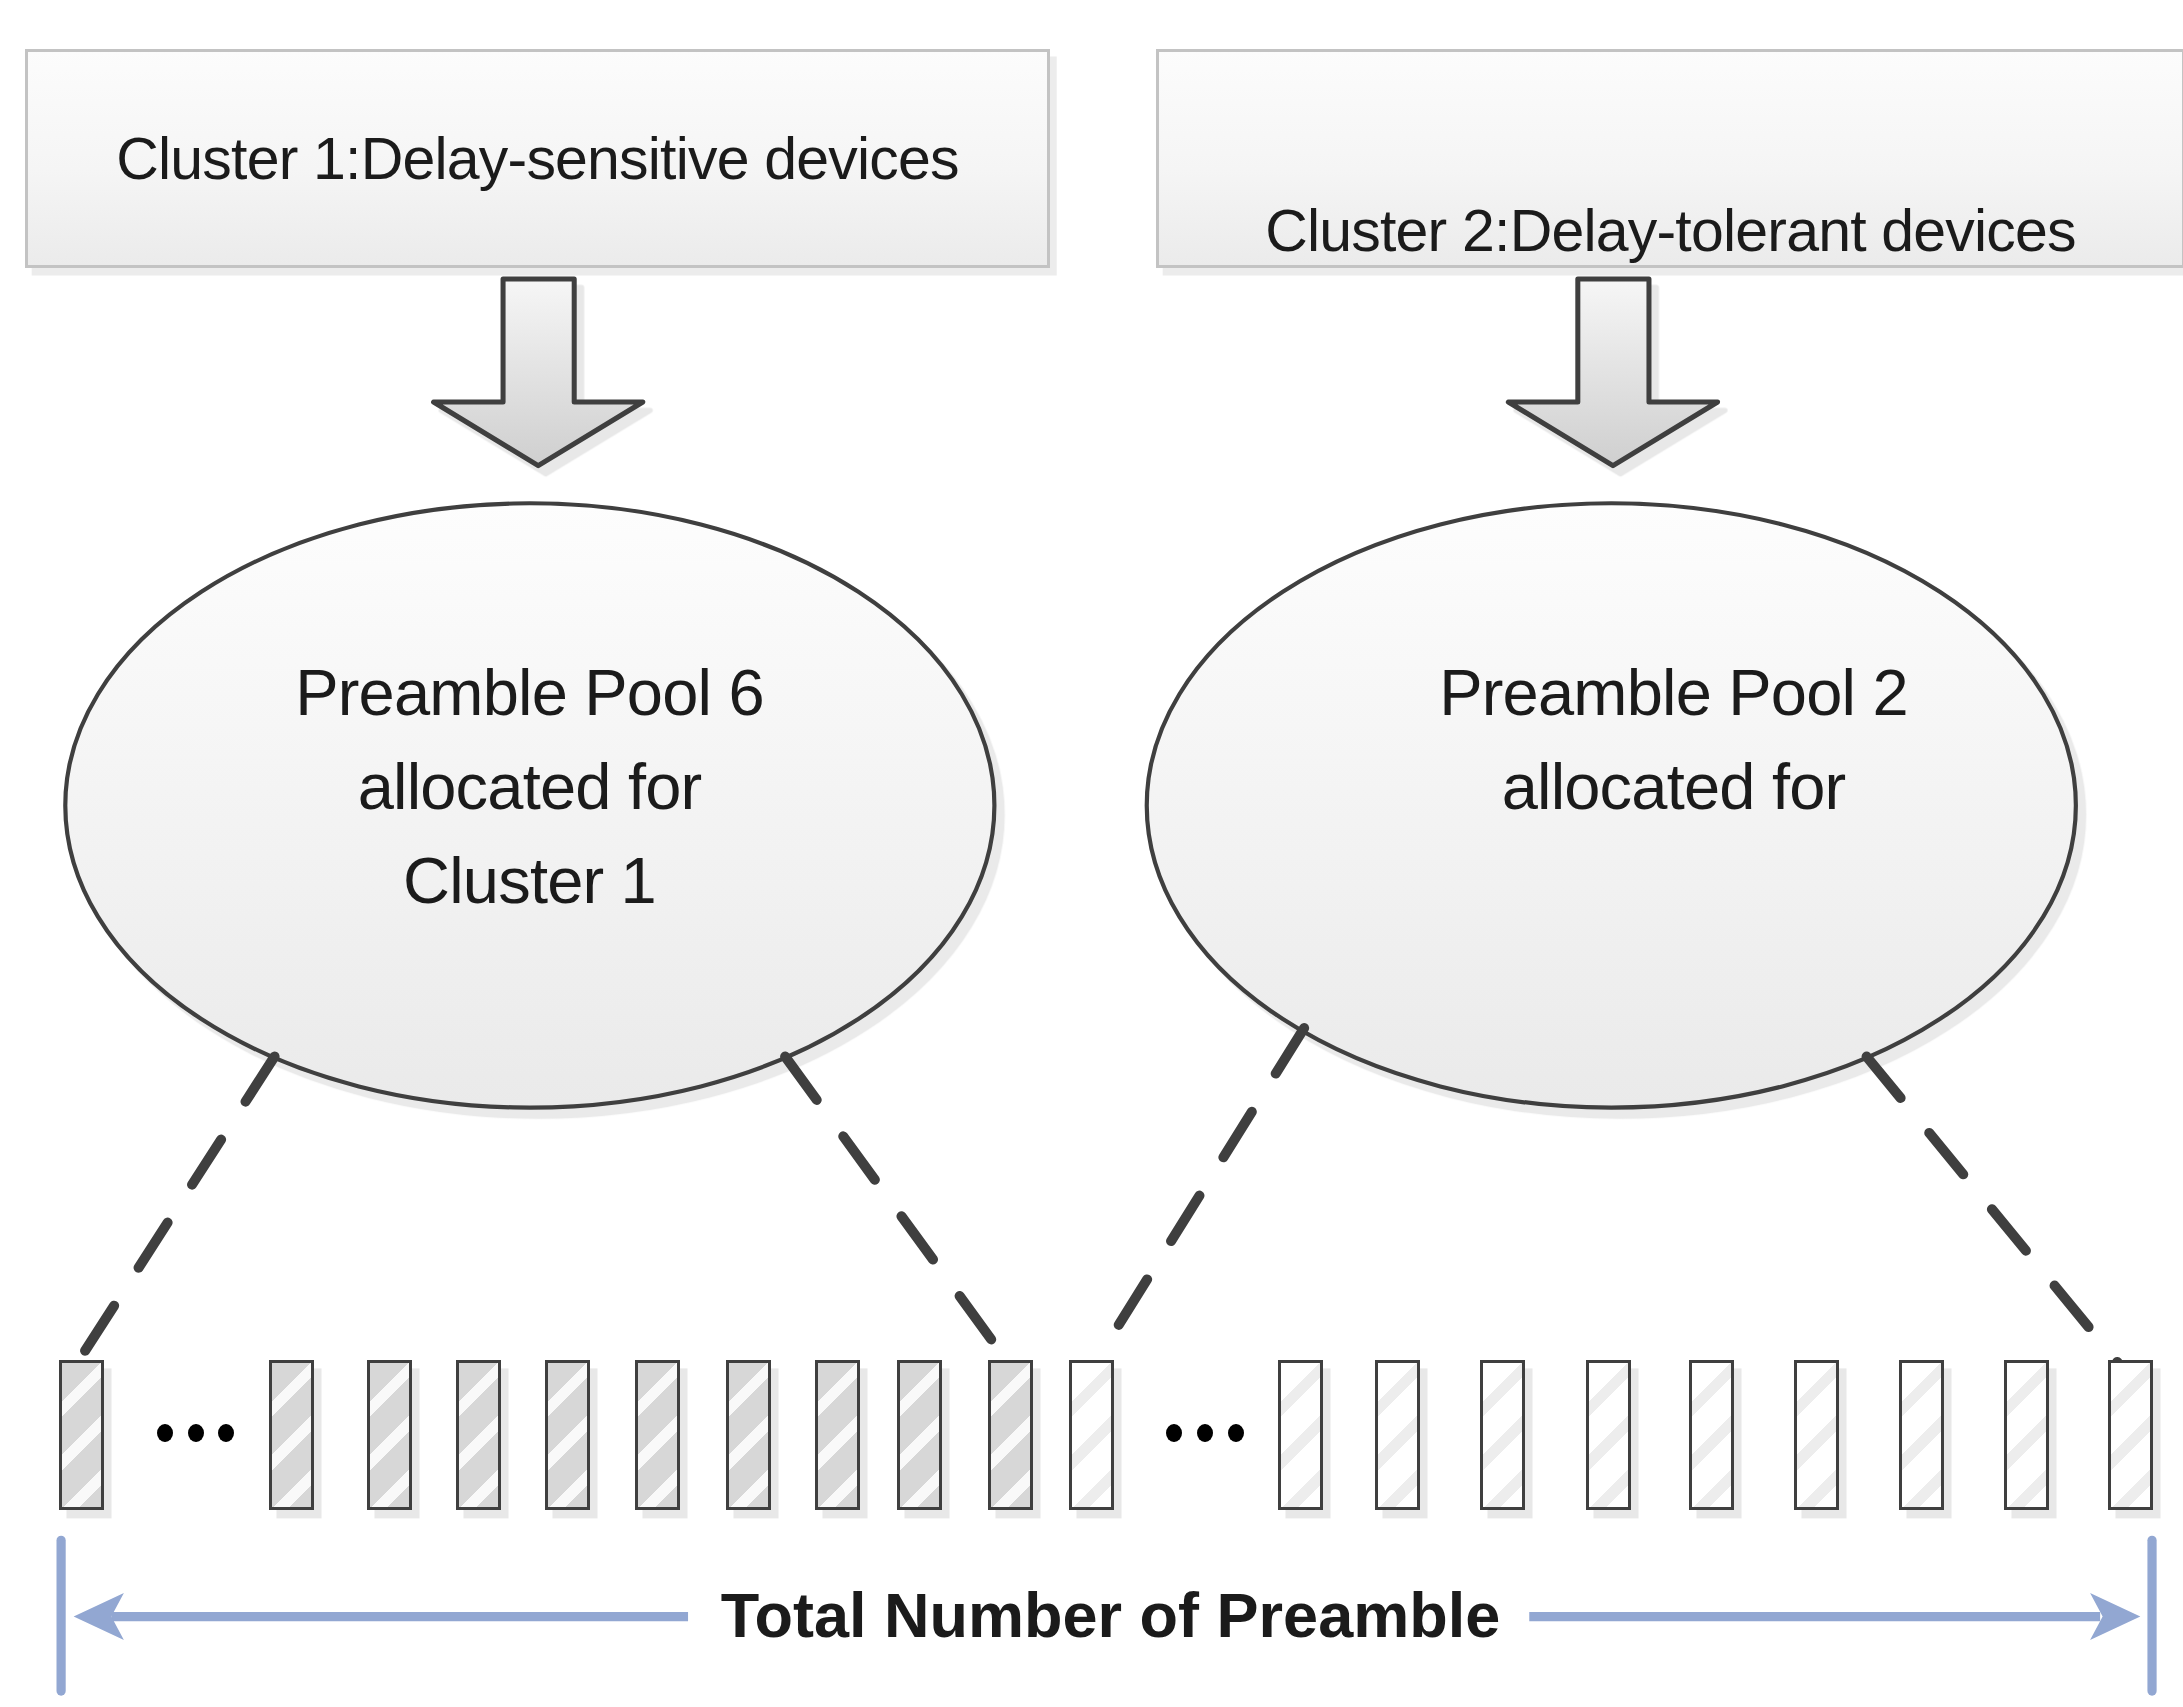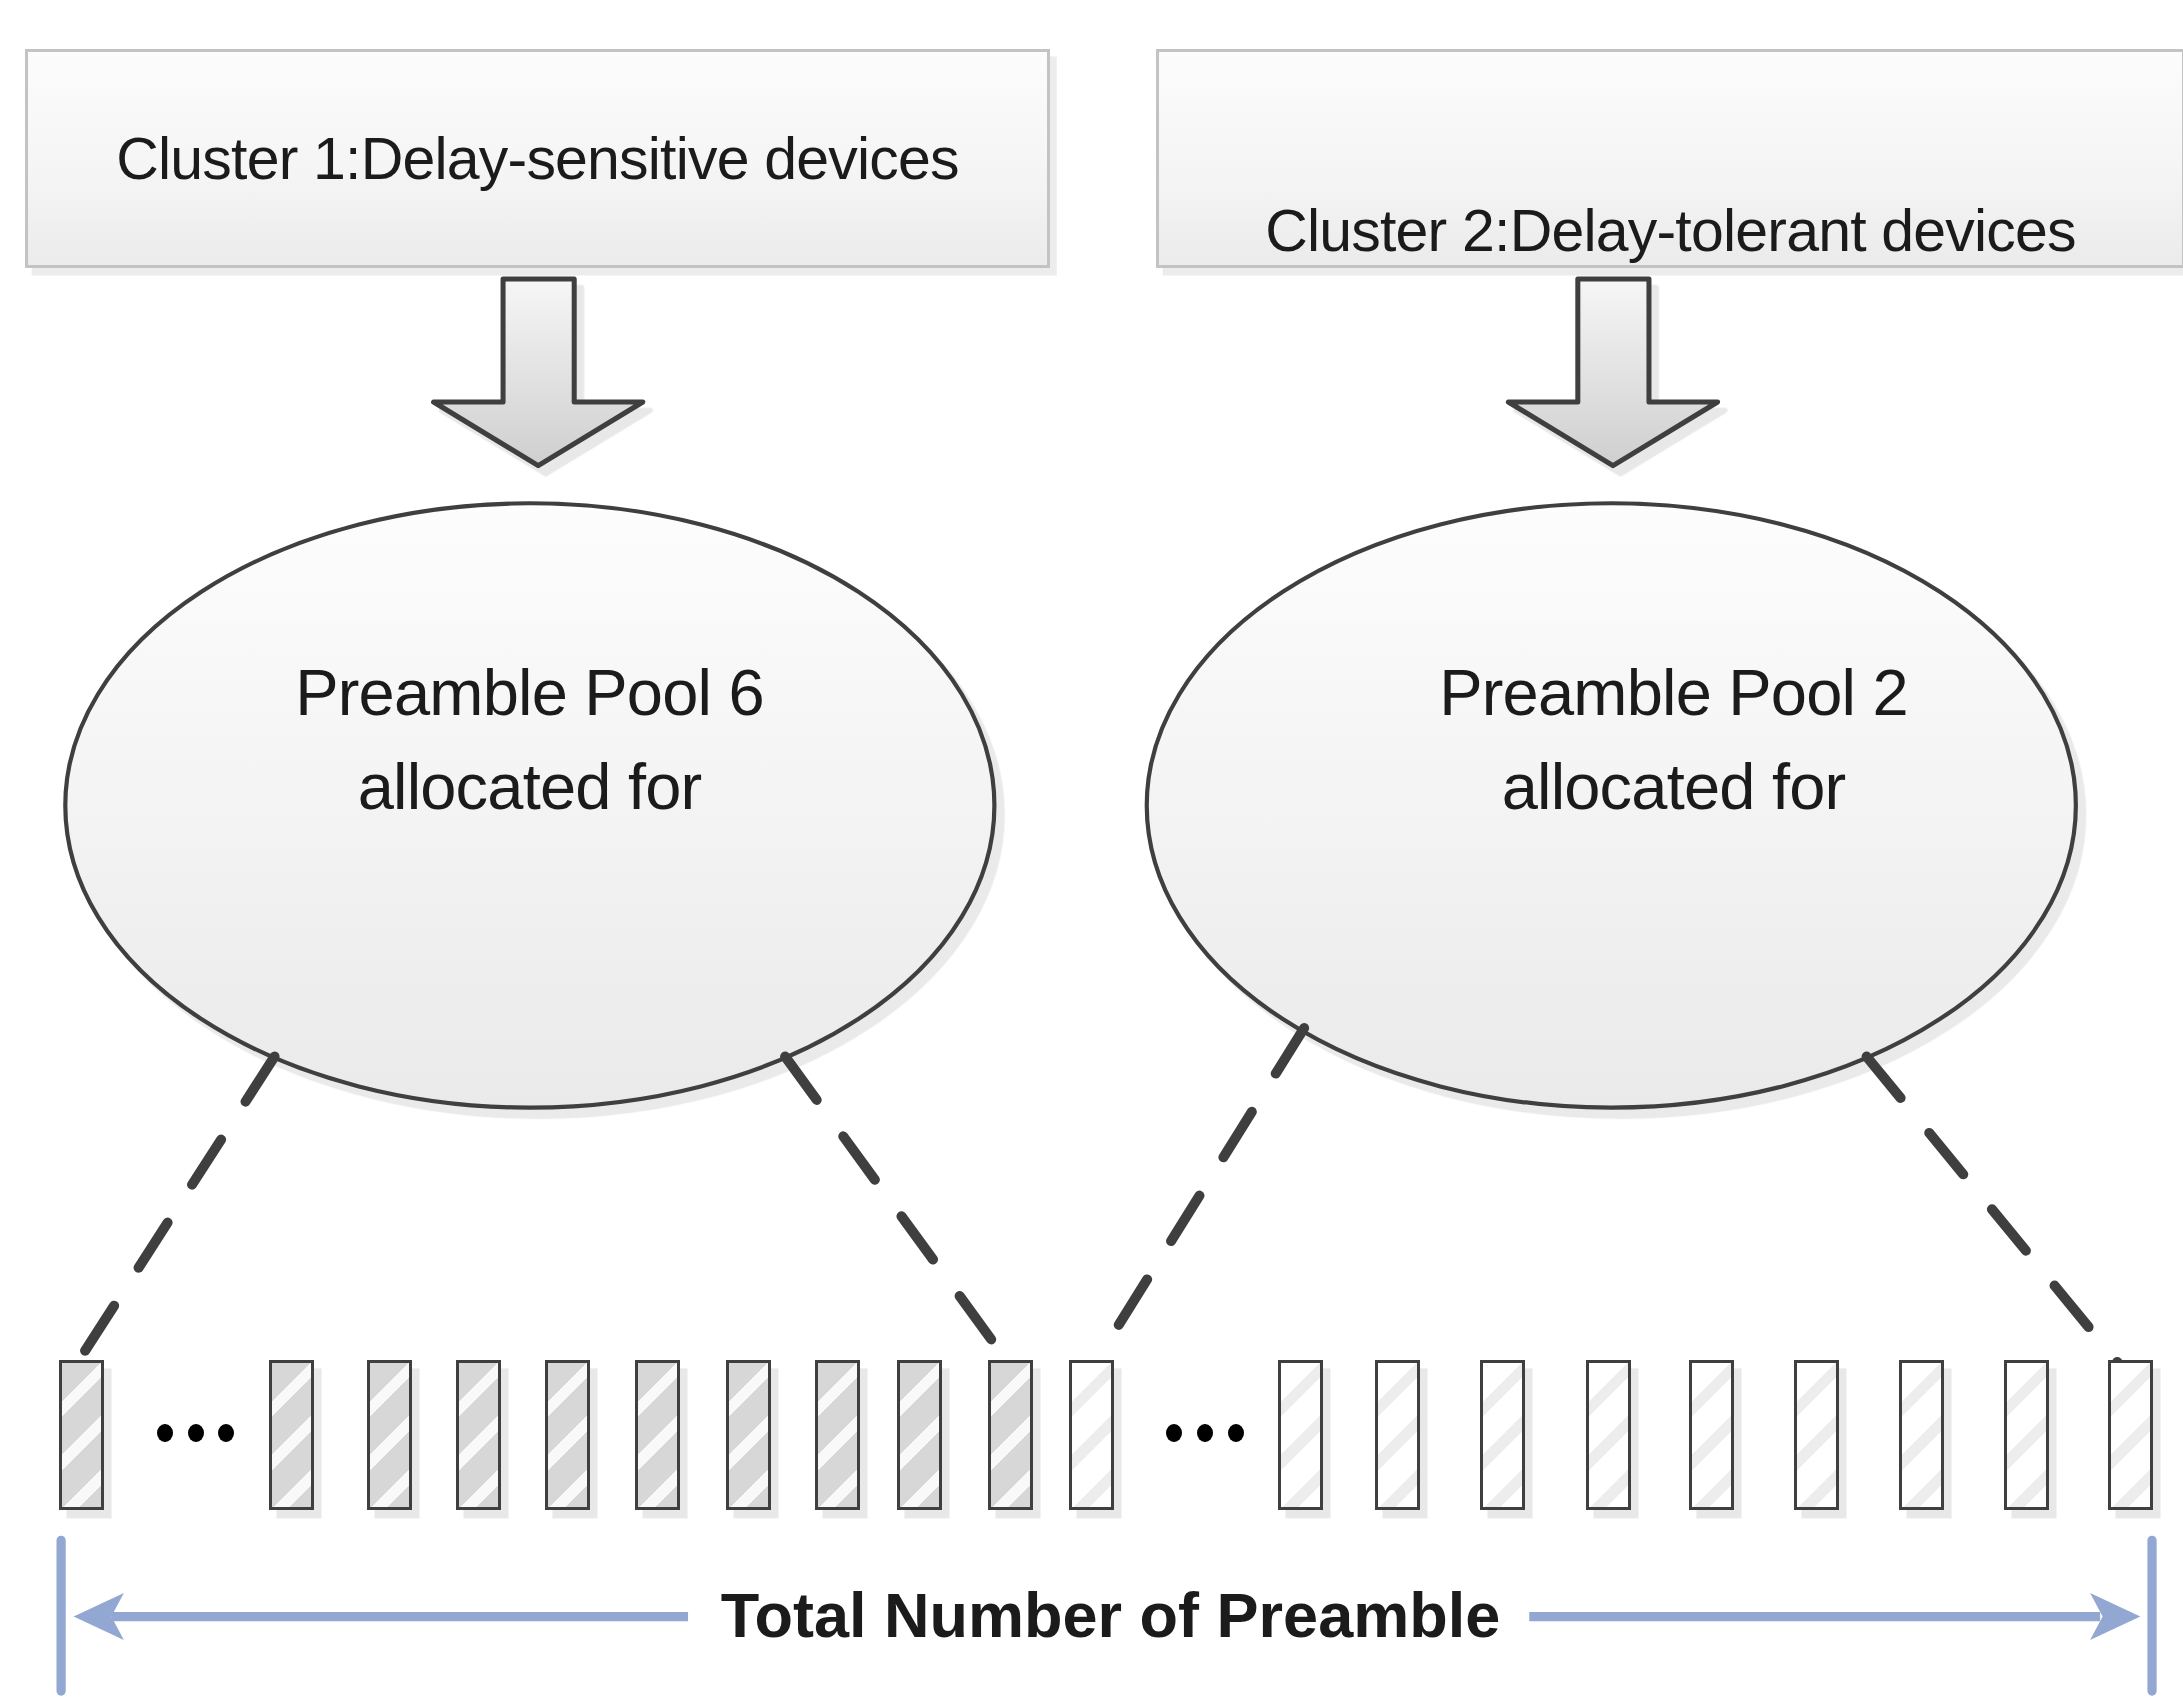--- a/index.html
+++ b/index.html
@@ -123,20 +123,21 @@
   <div class="title-box" id="box-cluster1">
     <span>Cluster 1:Delay-sensitive devices</span>
   </div>
   <div class="title-box" id="box-cluster2">
     <span>Cluster 2:Delay-tolerant devices</span>
   </div>
 
   <div class="ellipse-label" id="ellipse1-label">
     <div>Preamble Pool 6</div>
     <div>allocated for</div>
+    <div>Cluster 1</div>
   </div>
   <div class="ellipse-label" id="ellipse2-label">
     <div>Preamble Pool 2</div>
     <div>allocated for</div>
   </div>
 
   <div id="preamble-row">
       <div class="preamble-rect dark" style="left: 59px;"></div>
       <div class="preamble-rect dark" style="left: 269px;"></div>
       <div class="preamble-rect dark" style="left: 367px;"></div>

